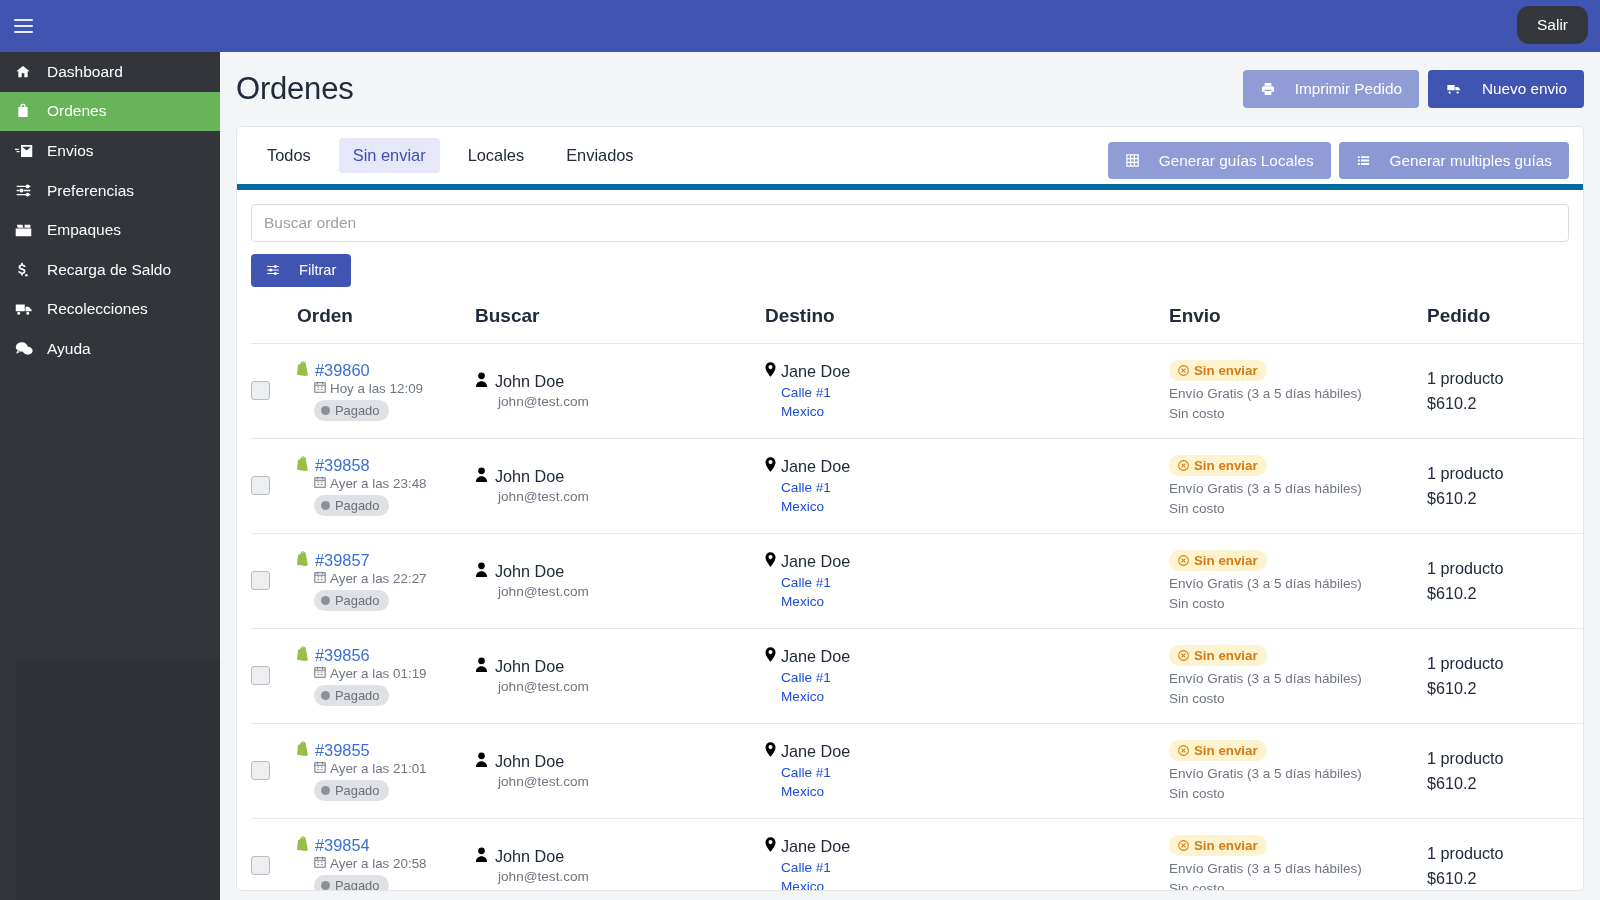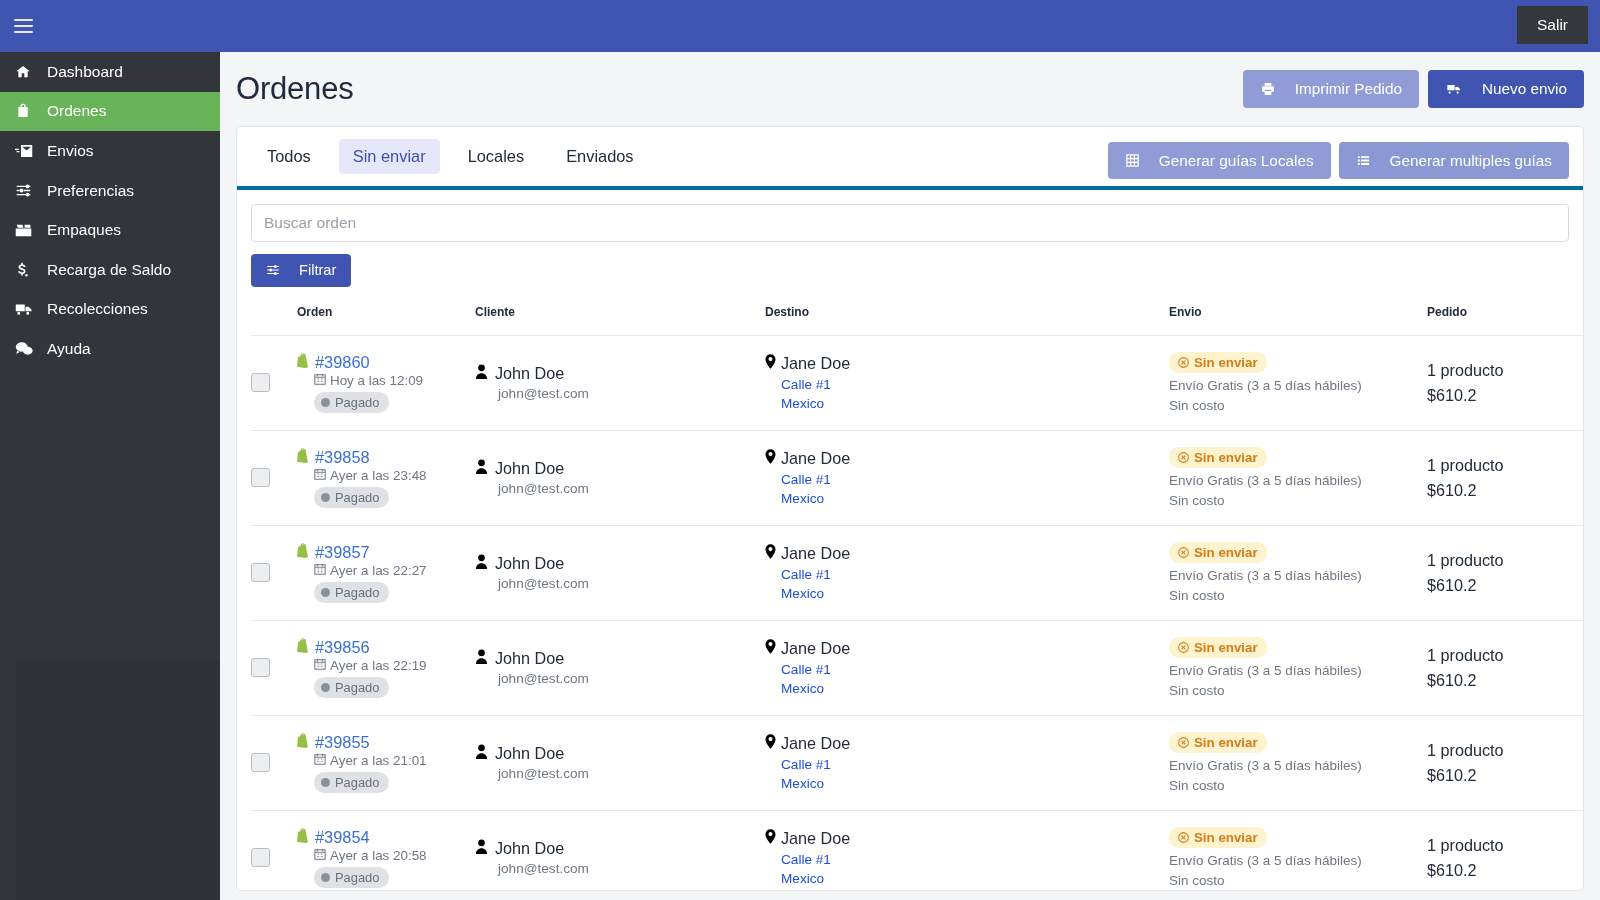--- a/index.html
+++ b/index.html
@@ -23,21 +23,21 @@
     cursor: pointer;
   }
   #hamburger .bars { width: 19px; }
   #hamburger .bars span {
     display: block; height: 2.5px; background: #e8eaf6;
     margin: 3.5px 0; border-radius: 1px;
   }
   #logout-btn {
     position: absolute; right: 12px; top: 6px;
     background: #34373b; color: #ffffff;
-    border: none; border-radius: 0;
+    border: none; border-radius: 12px;
     font-size: 15.5px; font-family: inherit;
     padding: 10px 20px; cursor: pointer;
   }
 
   
   #sidebar {
     position: absolute; top: 52px; left: 0;
     width: 220px; height: 848px;
     background: #32353a;
   }
@@ -96,21 +96,21 @@
   
   #card {
     background: #ffffff;
     border: 1px solid #e3e5e9;
     border-radius: 5px;
     height: 765px;
     overflow: hidden;
   }
   #tabbar {
     height: 63px;
-    border-bottom: 4px solid #0369a1;
+    border-bottom: 6px solid #0369a1;
     display: flex; align-items: center;
     padding: 0 14px 0 16px;
     position: relative;
   }
   .tab {
     font-size: 16.4px; color: #222b3c;
     padding: 9px 14px; border-radius: 4px;
     cursor: pointer; margin-right: 14px; line-height: 1;
   }
   .tab.active { background: #e6e8fa; color: #3b4fae; }
@@ -127,21 +127,21 @@
     padding: 0 12px; font-size: 15.5px; font-family: inherit;
     color: #333; background: #fff; outline: none;
   }
   #search-input::placeholder { color: #9aa0a8; }
   #filter-btn { margin-top: 12px; padding: 9px 15px; font-size: 14.6px; }
 
   
   #table-wrap { padding: 0 14px; margin-top: 18px; }
   table { width: 100%; border-collapse: collapse; table-layout: fixed; }
   th {
-    text-align: left; font-size: 12px; font-weight: bold;
+    text-align: left; font-size: 19px; font-weight: bold;
     color: #222b3c; padding: 0 0 16px 0;
   }
   thead tr { border-bottom: 1px solid #e6e8eb; }
   tbody tr { border-bottom: 1px solid #e6e8eb; height: 95px; }
   td { vertical-align: middle; padding: 10px 0; }
 
   .col-chk   { width: 46px; }
   .col-order { width: 178px; }
   .col-cli   { width: 290px; }
   .col-dest  { width: 404px; }
@@ -358,21 +358,21 @@
         <span>Filtrar</span>
       </button>
     </div>
 
     <div id="table-wrap">
       <table>
         <thead>
           <tr>
             <th class="col-chk"></th>
             <th class="col-order">Orden</th>
-            <th class="col-cli">Cliente</th>
+            <th class="col-cli">Buscar</th>
             <th class="col-dest">Destino</th>
             <th class="col-envio">Envio</th>
             <th class="col-ped">Pedido</th>
           </tr>
         </thead>
         <tbody id="table-body">
             <tr>
               <td class="col-chk">
                 <span class="chk"></span>
               </td>
@@ -538,21 +538,21 @@
               <td class="col-order"><div class="ord-top">
                   <span><svg width="13" height="15" viewBox="0 0 14 16">
                       <path d="M9.1 1.4c-.2-.1-.5-.1-.8 0C7.7.5 7 .1 6.4.1c-1.6 0-2.6 2-3 3.4l-1.7.5c-.5.2-.5.2-.6.7L0 14.7 8.8 16l3-.7zM6.4 1.1c.4 0 .7.2.9.5-.7.2-1.4.5-2 1 .3-.8.7-1.5 1.1-1.5zM5.8 7.3c-.9-.3-1.1-.5-1.1-.9 0-.5.4-.8 1-.8.7 0 1.3.3 1.3.3l.5-1.5S6.9 4 5.8 4C4.1 4 3 5 3 6.4c0 1.2 1 1.8 1.8 2.2.7.4 1 .6 1 1 0 .4-.4.7-.9.7-.9 0-1.7-.5-1.7-.5l-.4 1.5s.8.5 2 .5c1.8 0 2.9-.9 2.9-2.4 0-1.3-1.1-1.9-1.9-2.1z" fill="#95bf47"></path>
                     </svg></span>
                   <a class="ord-link">#39856</a>
                 </div><div class="ord-sub">
                   <span><svg width="12" height="12" viewBox="0 0 14 14">
                       <path d="M1 2h12v11H1z" fill="none" stroke="currentColor" stroke-width="1.2"></path>
                       <path d="M1 5h12M4 1v3M10 1v3M4 7h2M8 7h2M4 10h2M8 10h2" stroke="currentColor" stroke-width="1.1" fill="none"></path>
                     </svg></span>
-                  <span>Ayer a las 22:19</span>
+                  <span>Ayer a las 01:19</span>
                 </div><div class="pill">
                   <span class="dot"></span>
                   <span>Pagado</span>
                 </div></td>
               <td class="col-cli">
                 <div class="cli-name">
                   <span><svg width="13" height="15" viewBox="0 0 14 16">
                       <circle cx="7" cy="4" r="3.6"></circle>
                       <path d="M1 16c0-3.4 2.7-6 6-6s6 2.6 6 6z"></path>
                     </svg></span>

